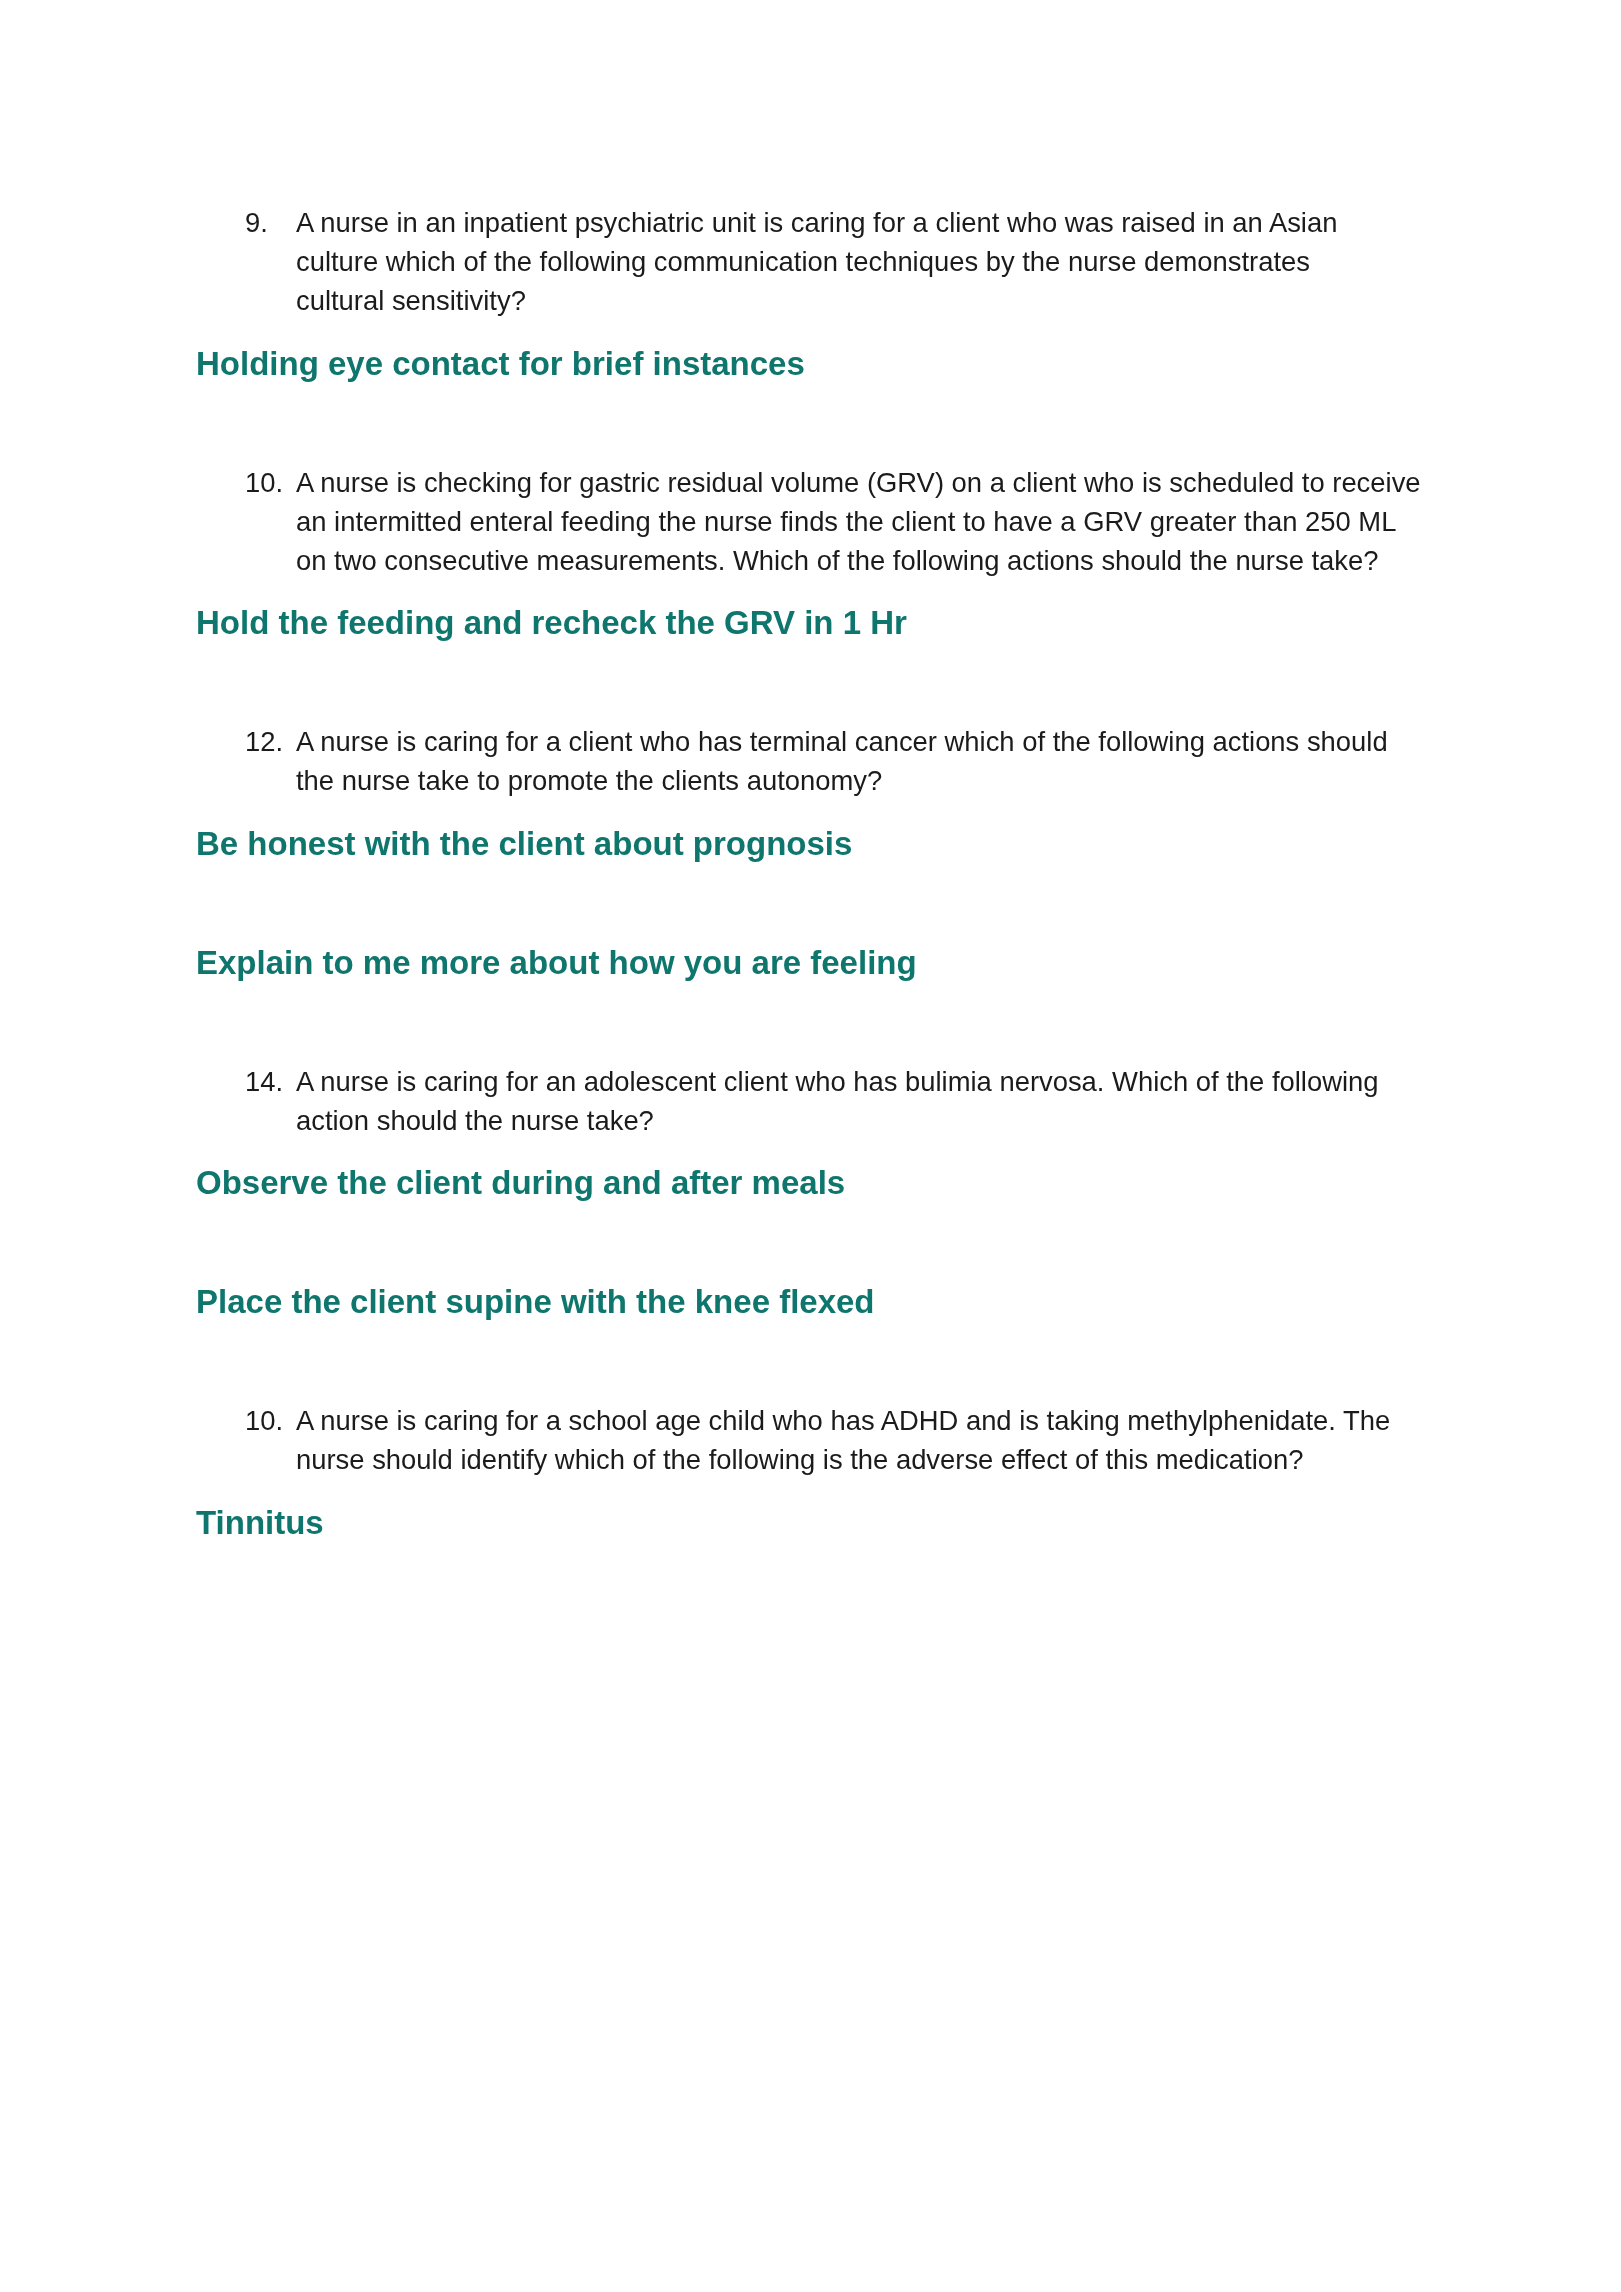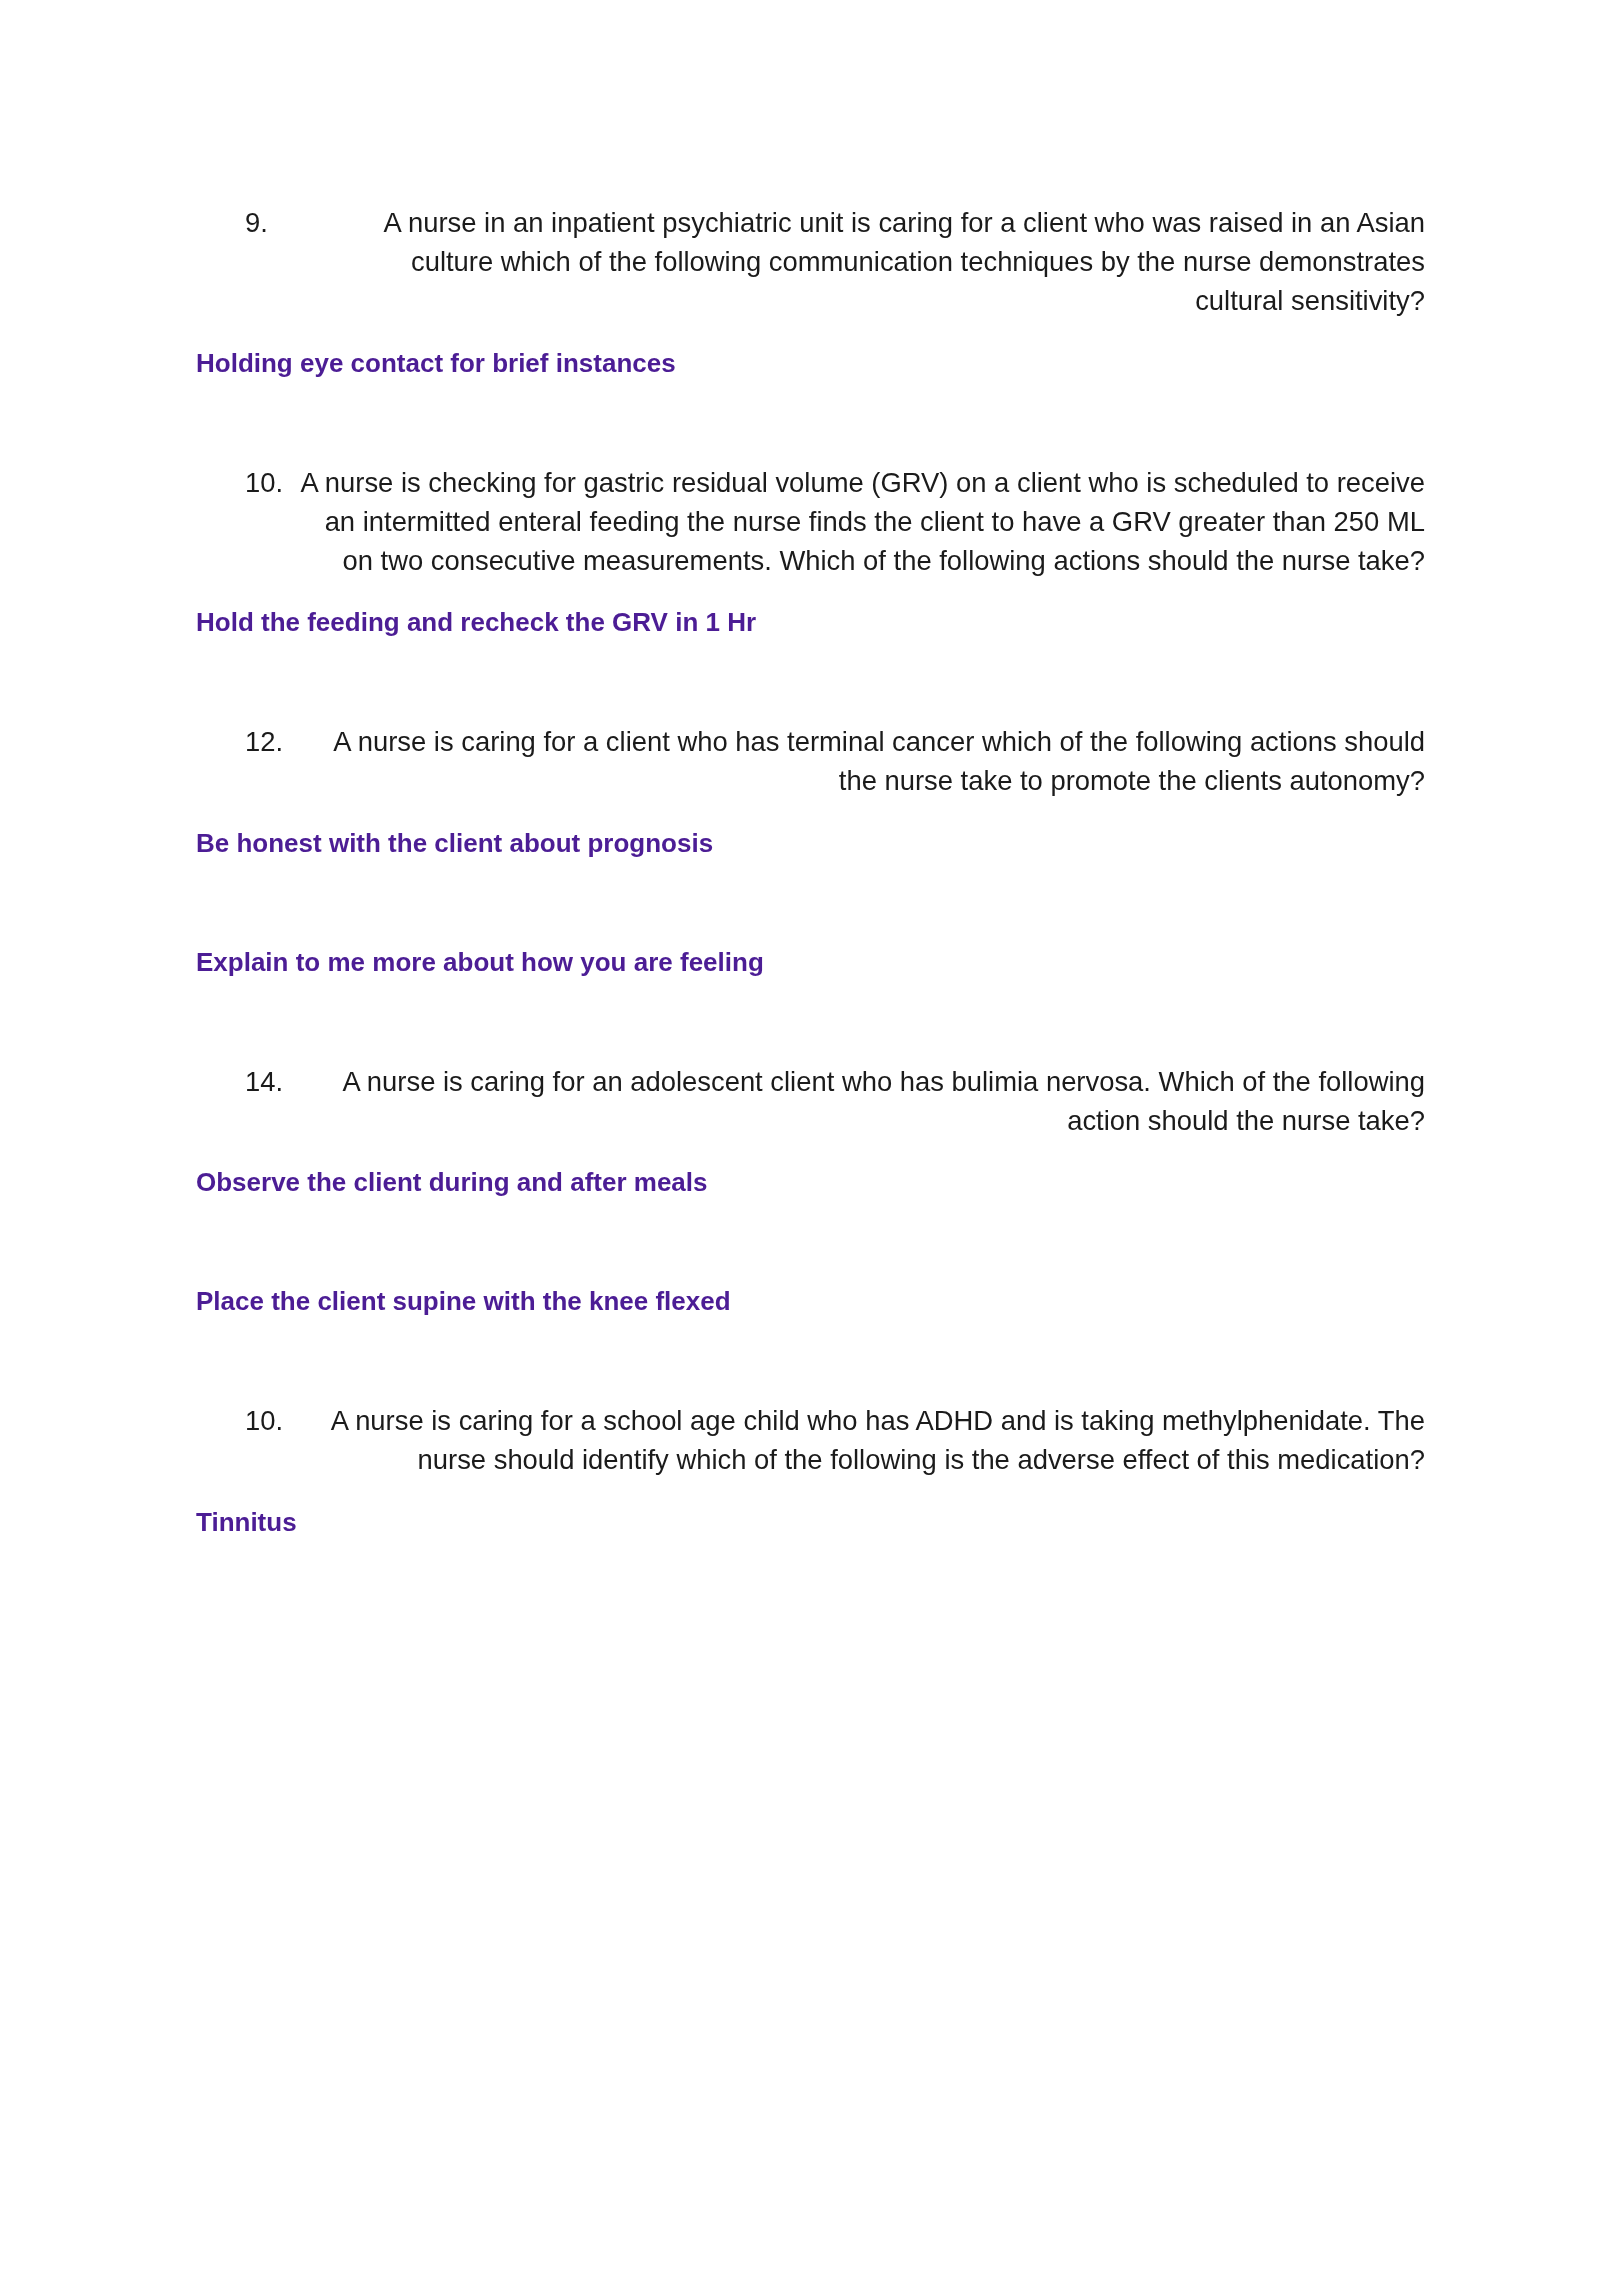--- a/index.html
+++ b/index.html
@@ -28,28 +28,27 @@
     font-size: 27.4px;
     line-height: 39px;
   }
   .num {
     flex: 0 0 51px;
     width: 51px;
   }
   .qtext {
     flex: 1 1 auto;
     white-space: pre-line;
-    text-align: right;
   }
   .answer {
     margin-top: 23.5px;
-    font-size: 26px;
+    font-size: 33px;
     line-height: 39px;
     font-weight: bold;
-    color: #4c1d95;
+    color: #0f766e;
   }
 </style>
 </head>
 <body>
 
 <div class="page">
 
   <div class="qa">
     <div class="question">
       <span class="num">9.</span>

